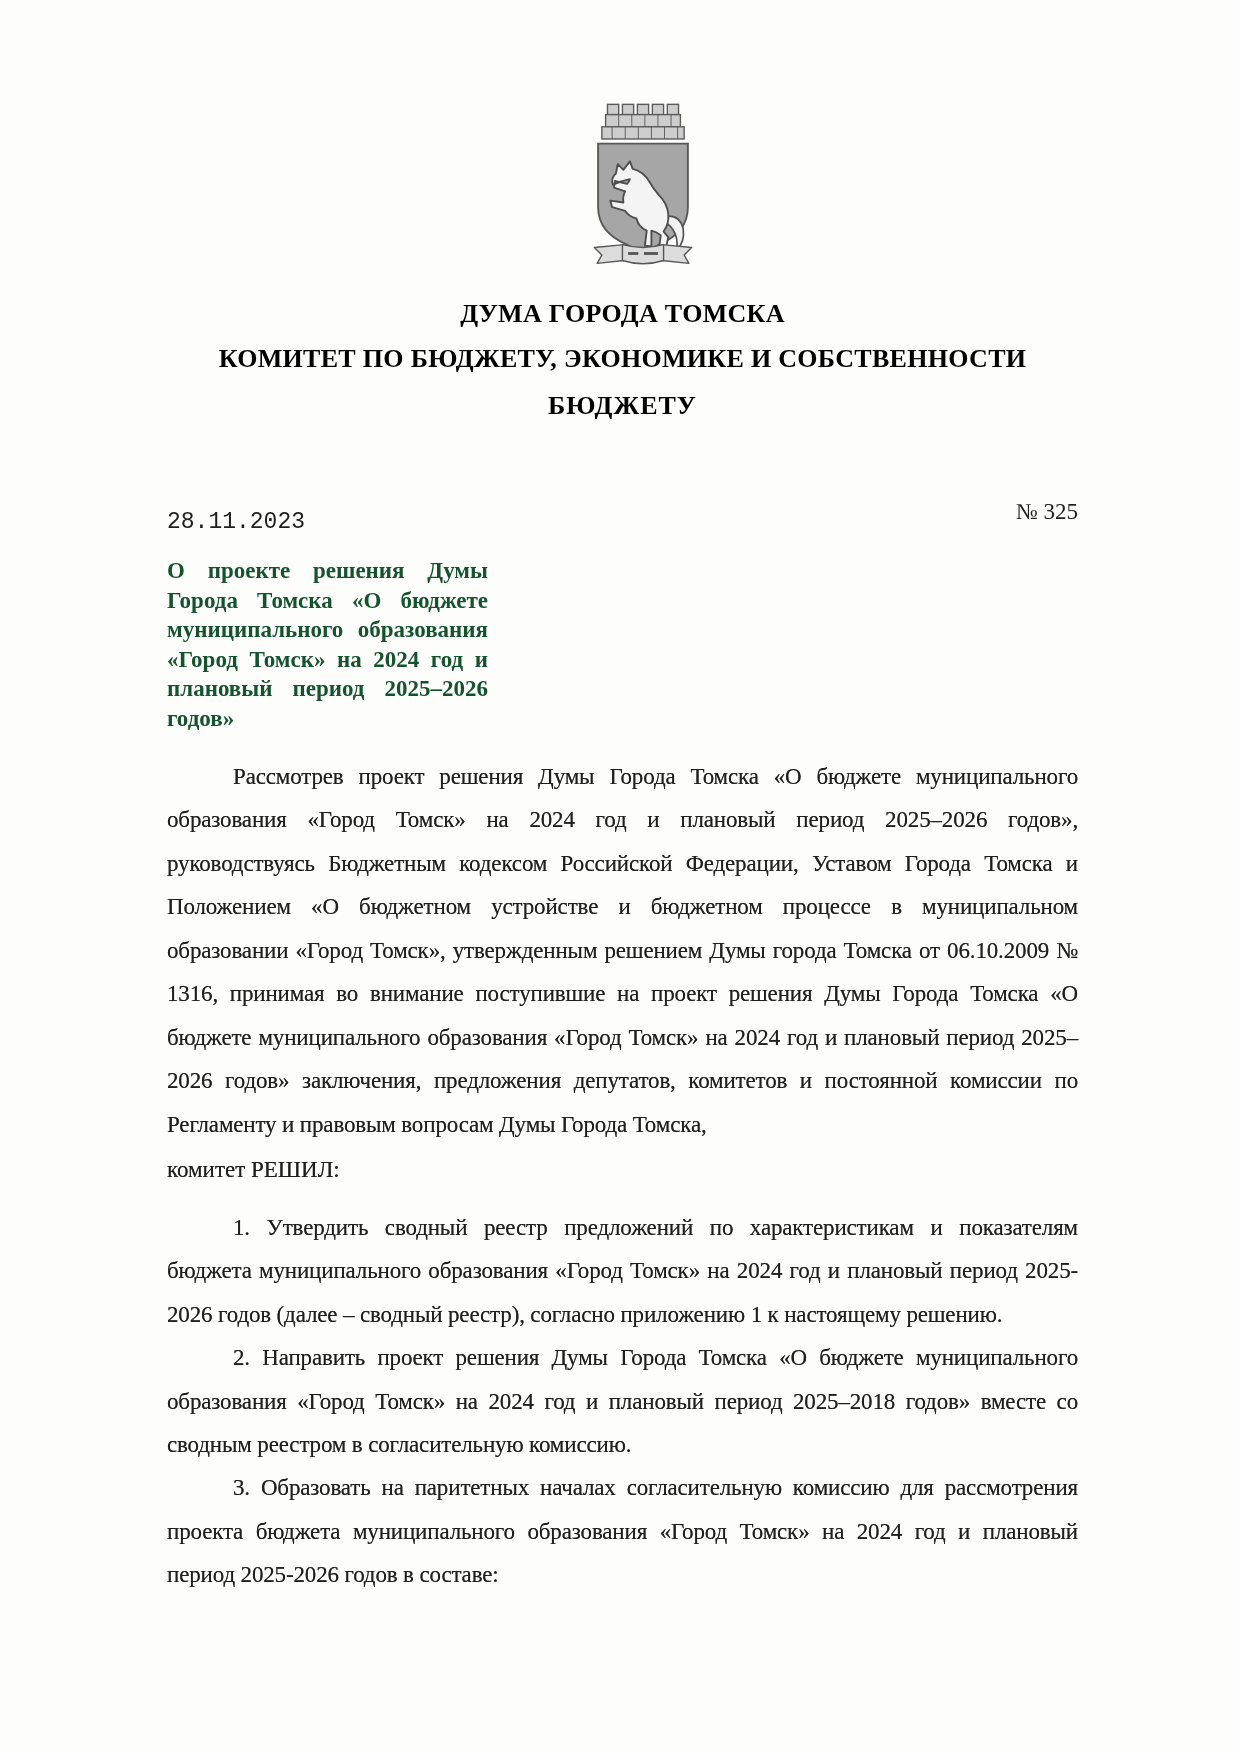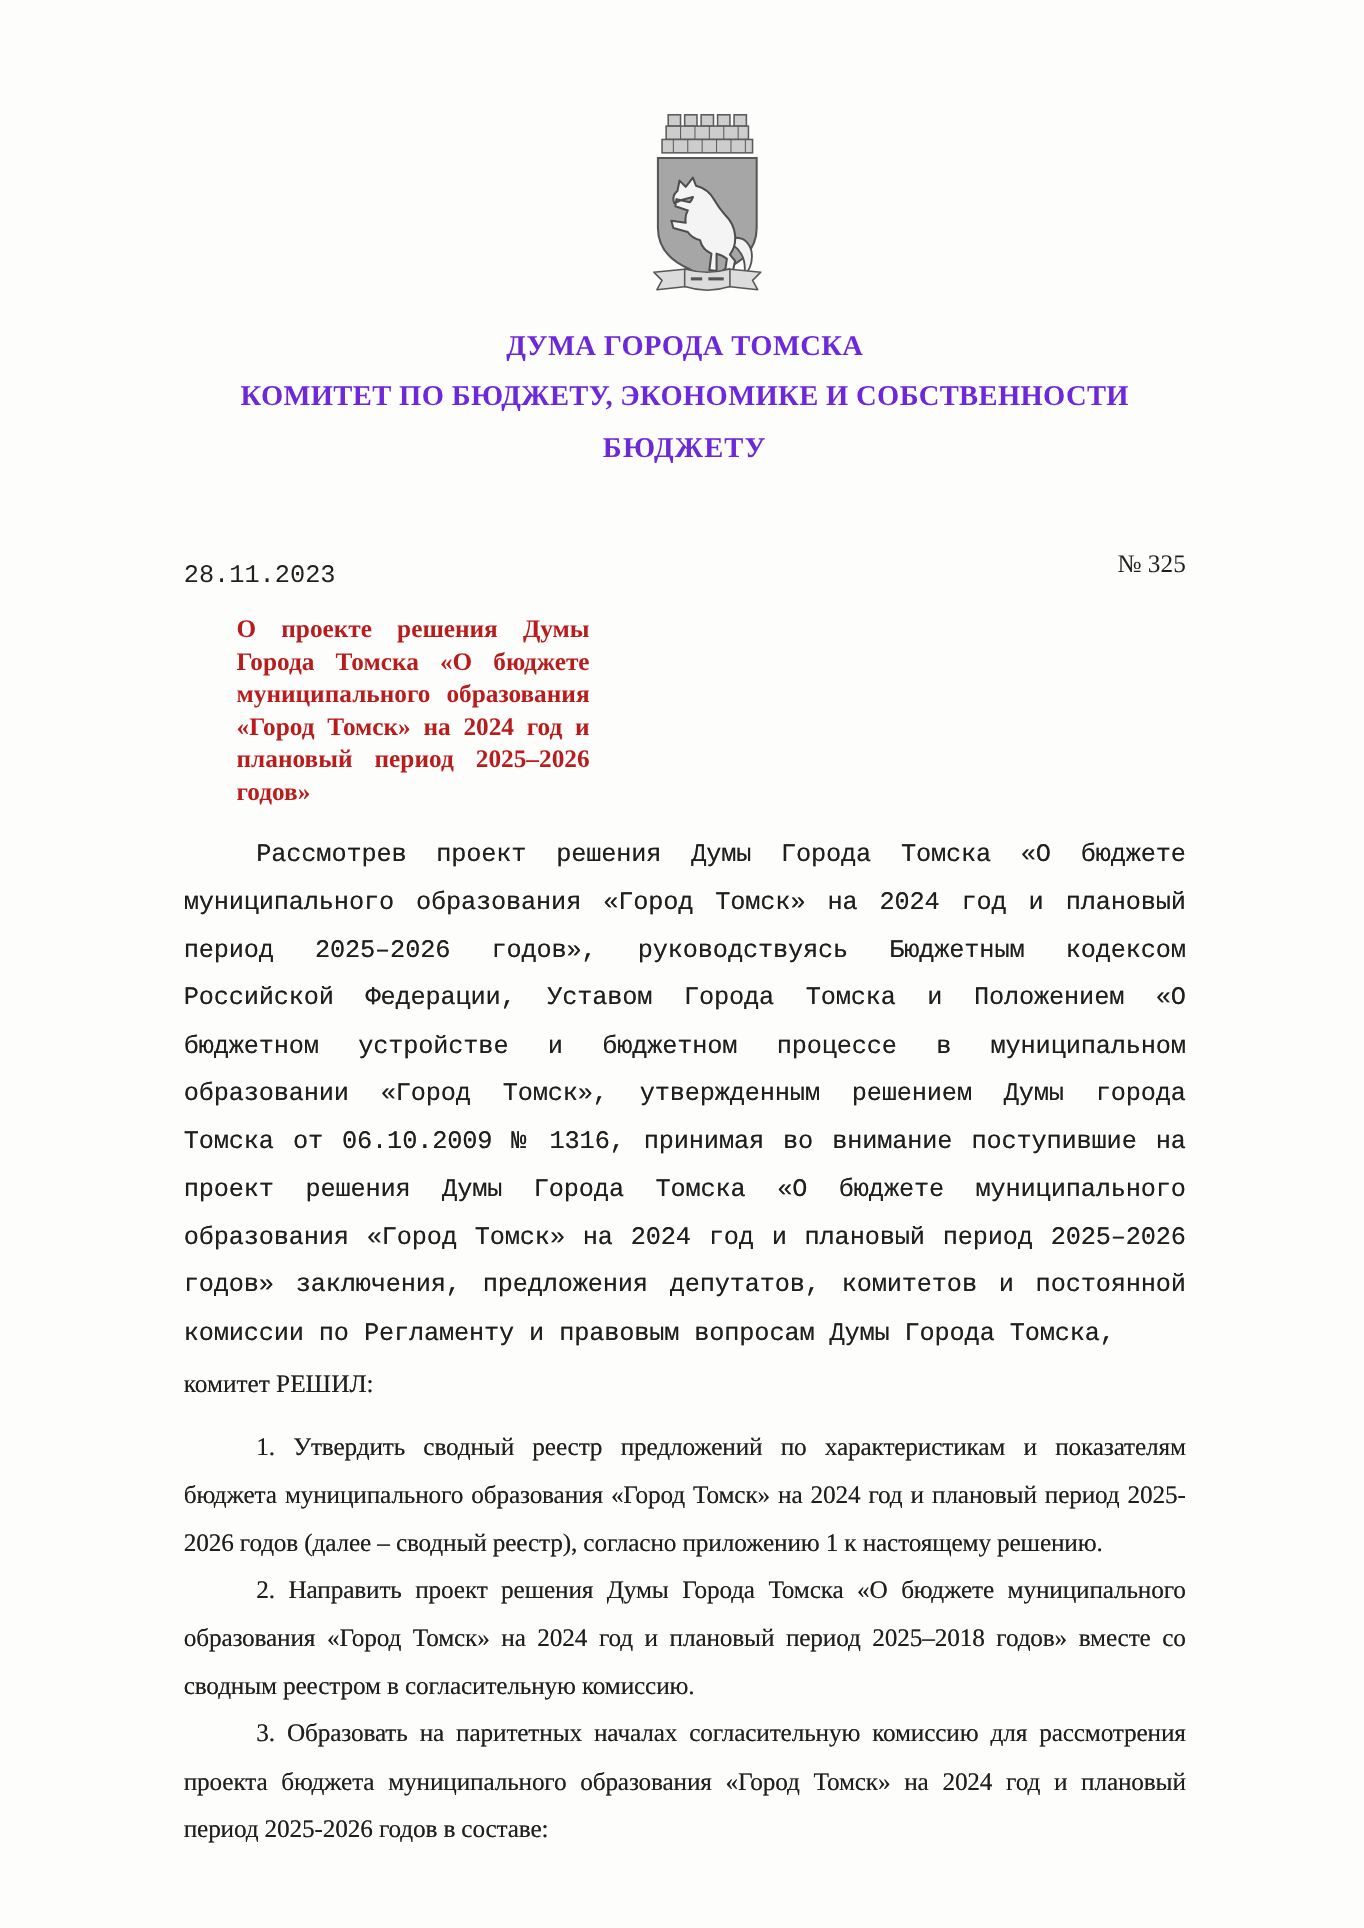--- a/index.html
+++ b/index.html
@@ -18,21 +18,21 @@
   .emblem {
     width: 150px;
     margin: 0 auto;
     transform: translateX(20px);
   }
   .org-name, .committee-name, .doc-type {
     text-align: center;
     font-weight: bold;
     font-size: 26px;
     line-height: 1.2;
-    color: #6d28d9;
+    color: #000000;
     margin: 0;
     letter-spacing: 0.3px;
   }
   .org-name { margin-top: 26px; }
   .committee-name { margin-top: 14px; }
   .doc-type { margin-top: 16px; letter-spacing: 1px; }
   .meta-row {
     margin-top: 80px;
     display: flex;
     justify-content: space-between;
@@ -42,34 +42,32 @@
   }
   .meta-date { transform: translateY(6px); font-family: Liberation Mono, monospace; }
   .meta-number { transform: translateY(-4px); }
   .subject {
     margin-top: 26px;
     width: 321px;
     font-weight: bold;
     font-size: 23px;
     line-height: 1.28;
     text-align: justify;
-    color: #b91c1c;
-    margin-left: 48px;
+    color: #14532d;
   }
   .body-text {
     font-size: 23px;
     line-height: 1.89;
     letter-spacing: -0.15px;
     text-align: justify;
     text-shadow: 0 0 0.3px rgba(20,20,20,0.65);
   }
   .preamble {
     margin: 22px 0 0 0;
     text-indent: 66px;
-    font-family: Liberation Mono, monospace;
   }
   .resolved {
     margin: 2px 0 0 0;
     text-align: left;
     font-size: 23px;
     line-height: 1.89;
     text-shadow: 0 0 0.3px rgba(20,20,20,0.65);
   }
   .items { margin-top: 14px; }
   .items p {

